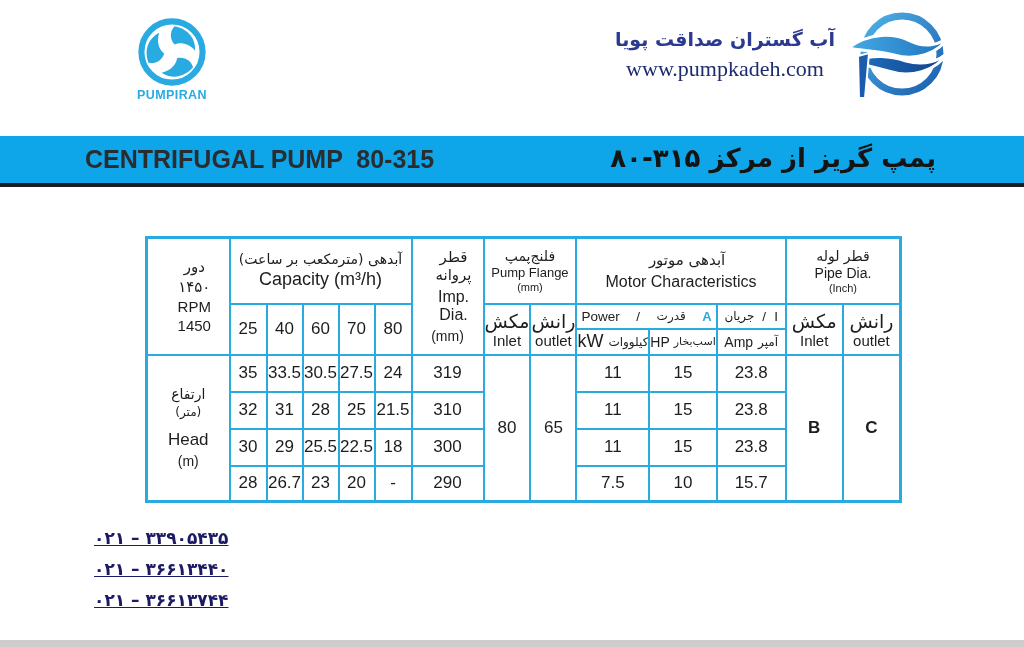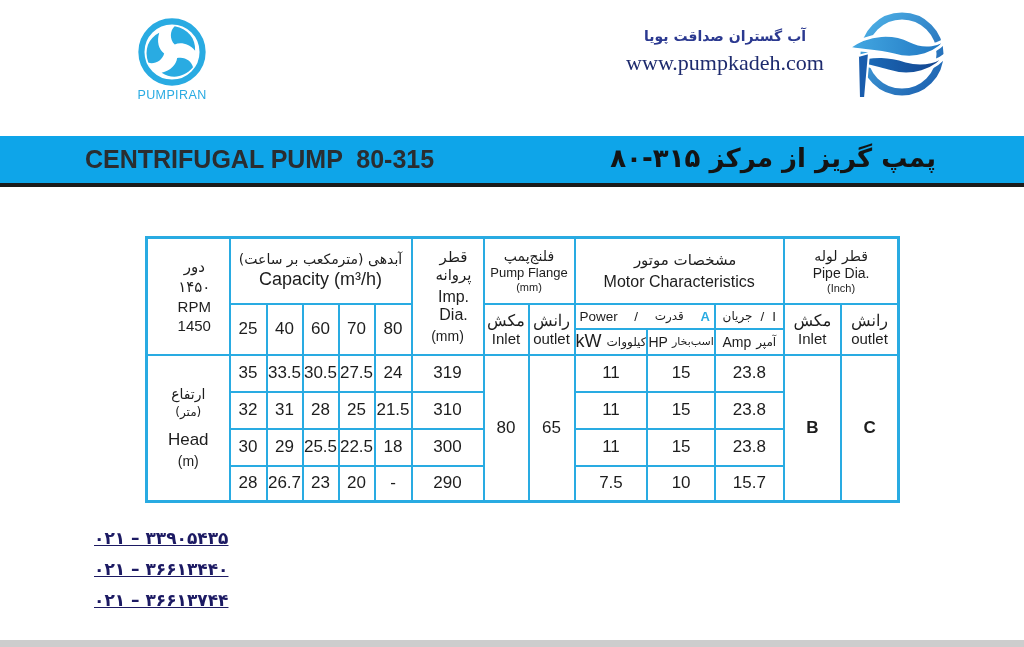--- a/index.html
+++ b/index.html
@@ -2,24 +2,24 @@
 <html><head>
 <meta charset="utf-8">
 <style>
   html,body{margin:0;padding:0;background:#ffffff;}
   #page{position:relative;width:1024px;height:647px;background:#ffffff;overflow:hidden;
         font-family:"Liberation Sans","DejaVu Sans",sans-serif;}
 
   
   .brand{position:absolute;left:129px;top:18px;width:86px;text-align:center;}
   .brand svg{display:block;margin:0 auto;}
-  .brand-word{margin-top:2px;font-size:12.5px;font-weight:normal;color:#29abe2;letter-spacing:0.4px;}
+  .brand-word{margin-top:2px;font-size:12.5px;font-weight:bold;color:#29abe2;letter-spacing:0.4px;}
 
   .company{position:absolute;left:570px;top:28px;width:310px;text-align:center;}
-  .company-fa{font-size:14px;font-weight:bold;color:#2b3990;direction:rtl;
+  .company-fa{font-size:19px;font-weight:bold;color:#2b3990;direction:rtl;
               font-family:"DejaVu Sans",sans-serif;}
   .company-url{margin-top:6px;font-size:22px;color:#1e2b6e;
                font-family:"Liberation Serif","DejaVu Serif",serif;}
   .wave-logo{position:absolute;left:842px;top:4px;}
 
   
   .titlebar{position:absolute;left:0;top:136px;width:1024px;height:47px;
             background:#0ea5e9;border-bottom:4px solid #1b1b1b;}
   .t-en{position:absolute;left:85px;top:0;height:47px;line-height:47px;
         font-size:25px;font-weight:bold;color:#2a2d30;white-space:pre;}
@@ -36,21 +36,21 @@
   .stk{display:flex;flex-direction:column;align-items:center;justify-content:center;gap:2px;}
   .h-label .fa{font-size:14px;}
   .cap-en{font-size:18px;}
   .small{font-size:12px;}
   .tiny{font-size:11px;}
   .mid{font-size:15px;padding-left:12px;}
   .marker{color:#29abe2;font-weight:bold;font-size:13px;}
   .subrow{display:flex;align-items:center;justify-content:center;gap:8px;font-size:13.5px;}
   .subrow .fa{font-size:12px;}
   .power-cell{display:flex;align-items:center;justify-content:space-between;padding:0 4px;font-size:13.5px;}
-  .inout .fa{font-size:16px;font-family:Liberation Serif, serif;}
+  .inout .fa{font-size:19px;}
   .inout .en{font-size:15px;}
   .val{font-size:17px;}
 
   
   .phones{position:absolute;left:94px;top:523px;}
   .phone{height:31px;line-height:31px;font-size:17px;font-weight:bold;color:#1c1a63;
          font-family:"DejaVu Sans",sans-serif;letter-spacing:1px;white-space:pre;text-decoration:underline;}
   .page-edge{position:absolute;left:0;bottom:0;width:1024px;height:7px;background:#cdcdcd;}
 </style>
 </head>
@@ -145,21 +145,21 @@
       </td>
       <td colspan="2">
         <div class="stk" style="gap:1px">
           <span class="fa" style="font-size:14px">فلنج‌پمپ</span>
           <span style="font-size:13px">Pump Flange</span>
           <span class="tiny">(mm)</span>
         </div>
       </td>
       <td colspan="3">
         <div class="stk" style="gap:4px">
-          <span class="fa mid">مشخصات موتور</span>
+          <span class="fa mid">آبدهی موتور</span>
           <span style="font-size:16px">Motor Characteristics</span>
         </div>
       </td>
       <td colspan="2">
         <div class="stk" style="gap:1px">
           <span class="fa" style="font-size:14px">قطر لوله</span>
           <span style="font-size:14px">Pipe Dia.</span>
           <span class="tiny">(Inch)</span>
         </div>
       </td>

